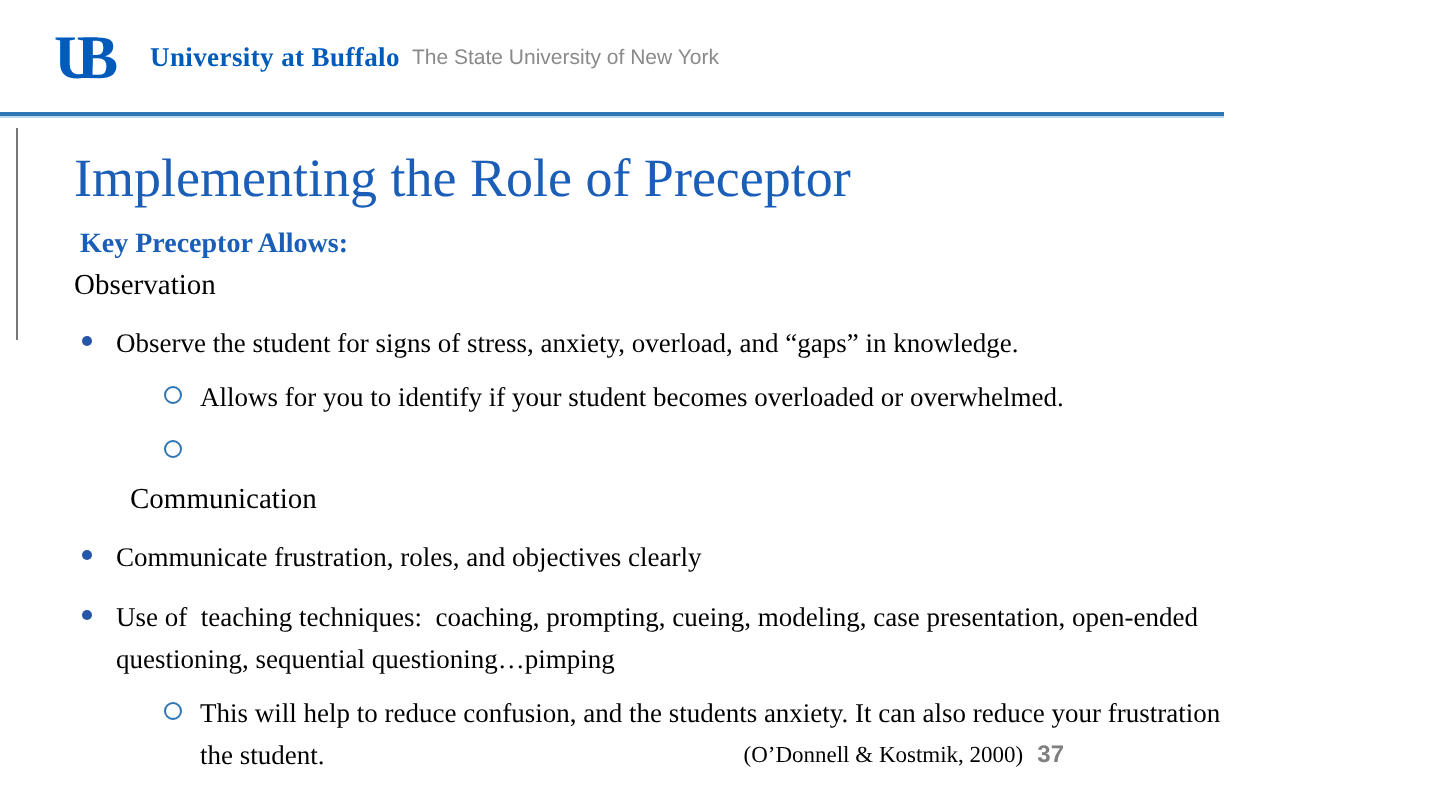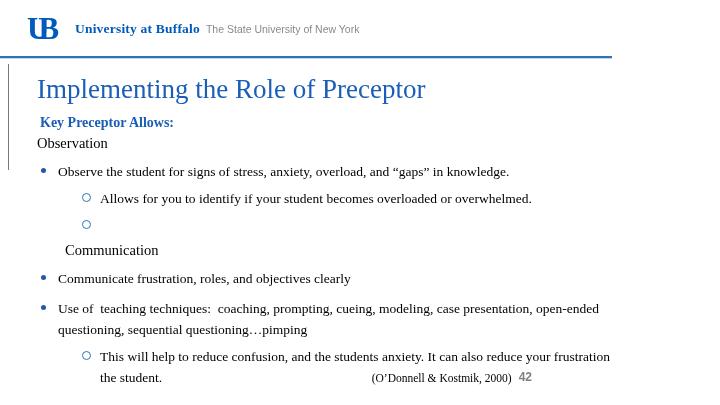--- a/index.html
+++ b/index.html
@@ -86,21 +86,21 @@
       <span class="b-text">Use of  teaching techniques:  coaching, prompting, cueing, modeling, case presentation, open-ended questioning, sequential questioning…pimping</span>
     </div>
     <div class="row s-row">
       <span class="circ"></span>
       <span class="s-text">This will help to reduce confusion, and the students anxiety. It can also reduce your frustration with the student.</span>
     </div>
   </div>
 
   <div class="cit-row">
     <span class="citation">(O’Donnell &amp; Kostmik, 2000)</span>
-    <span class="page-num">42</span>
+    <span class="page-num">37</span>
   </div>
 
   <svg class="deco" width="105" height="93" viewBox="0 0 105 93" aria-hidden="true">
     <g stroke="#2E75B6" fill="none">
       <line x1="31" y1="33" x2="80" y2="79" stroke-width="2" stroke-dasharray="4 3"></line>
       <polygon points="84,84 74,79 80,73" fill="#2E75B6" stroke="none"></polygon>
       <line x1="24" y1="93" x2="51" y2="68" stroke-width="2" stroke-dasharray="4 3"></line>
       <polygon points="55,63 45,66 51,74" fill="#2E75B6" stroke="none"></polygon>
       <line x1="30" y1="96" x2="79" y2="62" stroke-width="2.4"></line>
       <circle cx="28" cy="29" r="3.6" stroke-width="2" fill="#ffffff"></circle>

